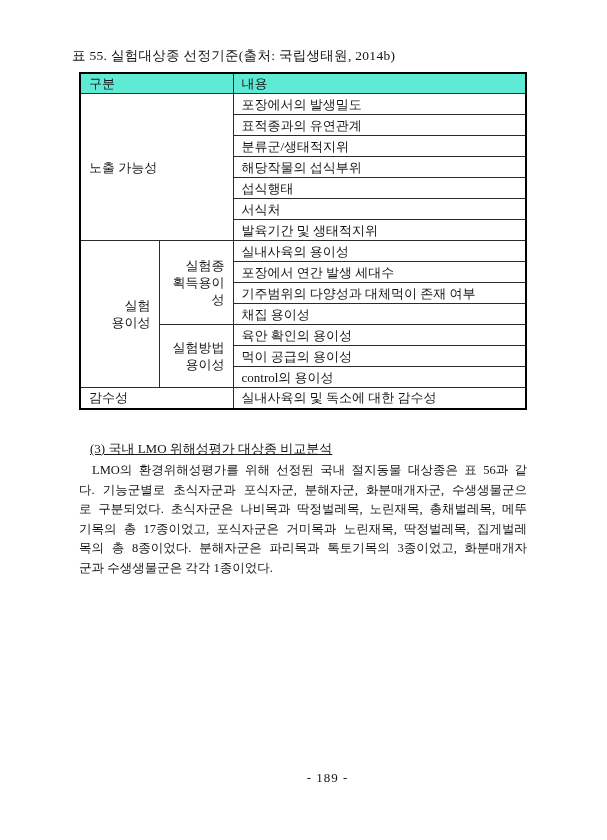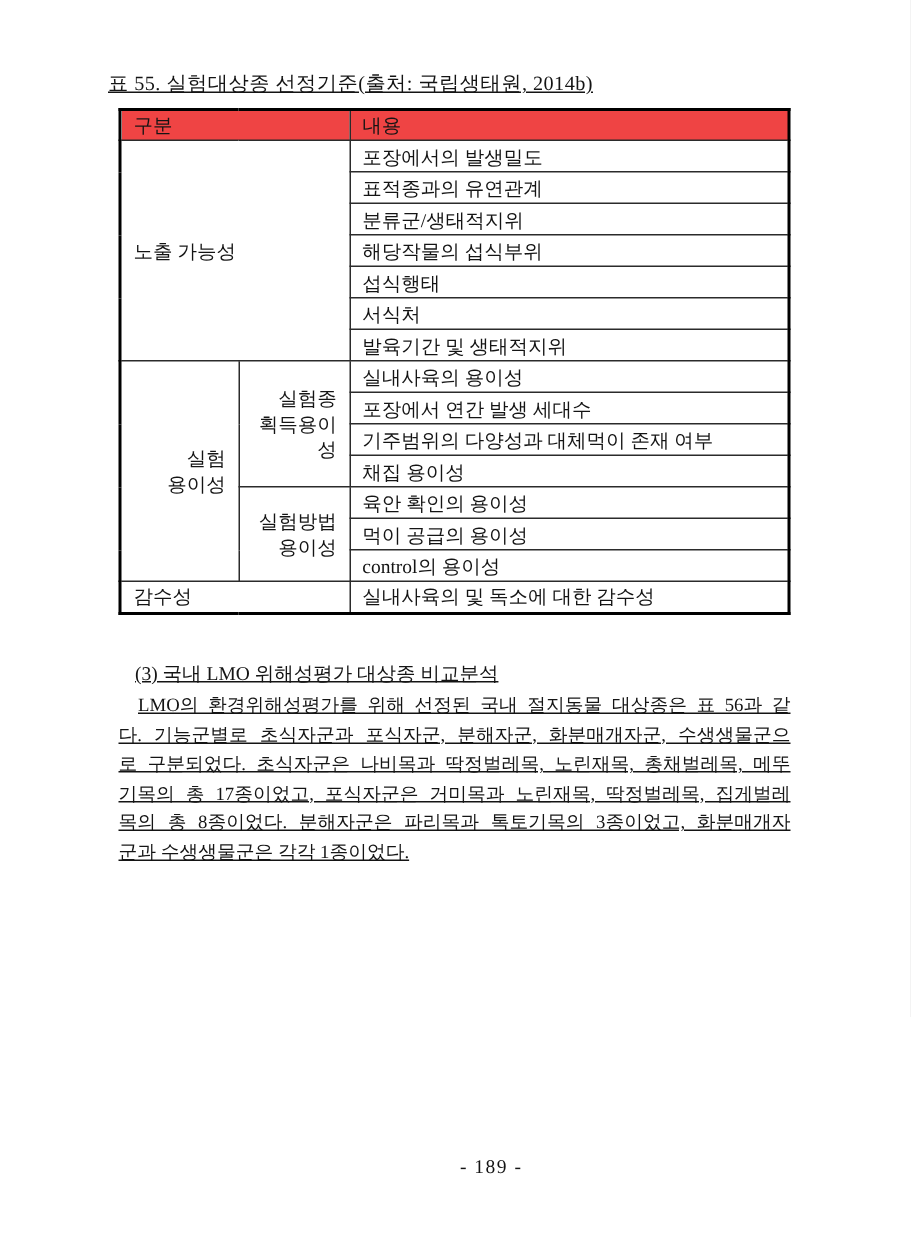--- a/index.html
+++ b/index.html
@@ -15,21 +15,20 @@
     overflow: hidden;
   }
   .caption {
     position: absolute;
     left: 72px;
     top: 47px;
     font-size: 13.5px;
     line-height: 18px;
     letter-spacing: 0.3px;
     white-space: nowrap;
-    text-decoration: underline;
   }
   table.criteria {
     position: absolute;
     left: 79px;
     top: 72px;
     width: 448px;
     border-collapse: collapse;
     border: 2px solid #000000;
     table-layout: fixed;
   }
@@ -37,40 +36,39 @@
     border: 1px solid #2b2b2b;
     font-size: 13px;
     line-height: 17px;
     padding: 1px 8px;
     height: 21px;
     vertical-align: middle;
     overflow: hidden;
     white-space: nowrap;
   }
   table.criteria td.th {
-    background: #ef4444;
+    background: #5eead4;
     height: 20px;
   }
   table.criteria td.pre { white-space: pre-line; text-align: right; }
   .heading {
     position: absolute;
     left: 90px;
     top: 440px;
     font-size: 13px;
     line-height: 18px;
     white-space: nowrap;
     text-decoration: underline;
   }
   .para {
     position: absolute;
     left: 79px;
     top: 461px;
     width: 448px;
     font-size: 12.5px;
-    text-decoration: underline;
   }
   .pline {
     line-height: 19.5px;
     text-align: justify;
     text-align-last: justify;
     word-break: keep-all;
   }
   .pline.first { padding-left: 13px; }
   .pline.last { text-align-last: left; }
   .pageno {

